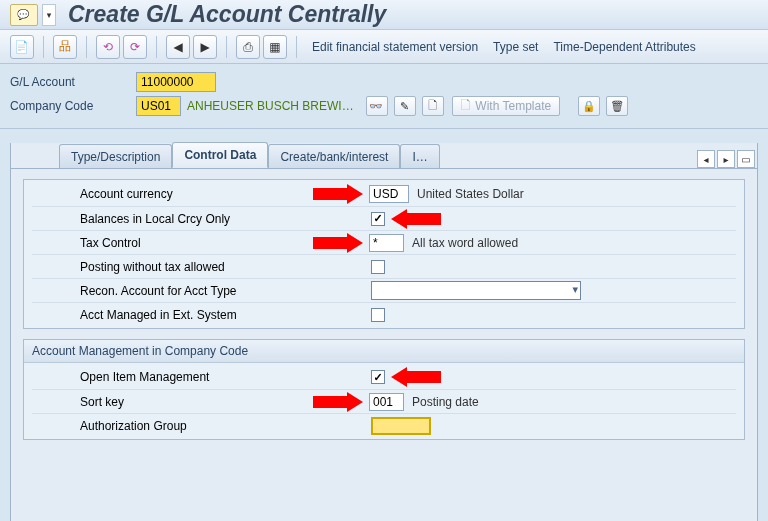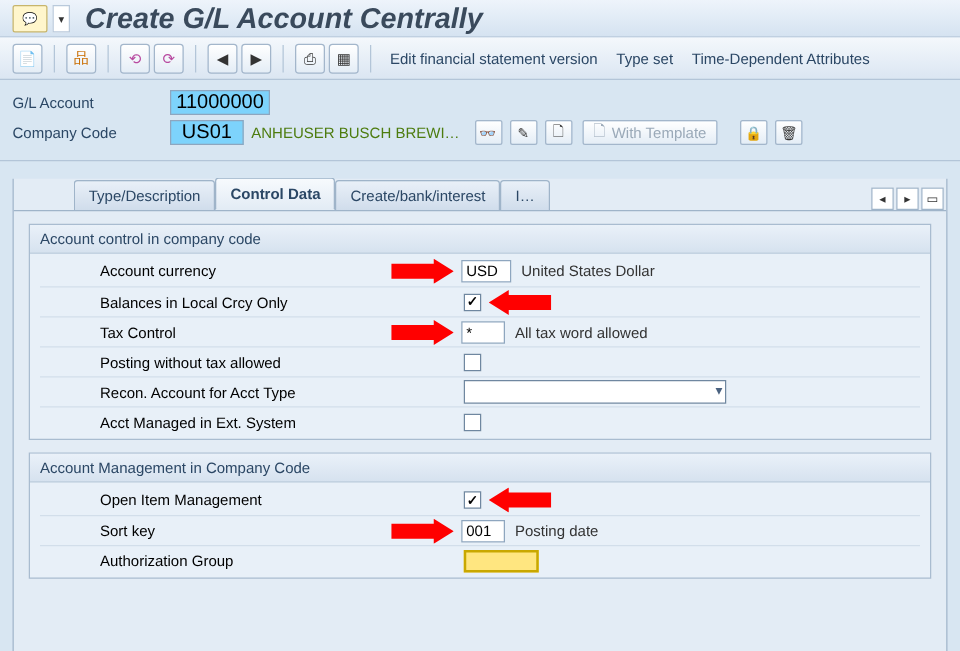--- a/index.html
+++ b/index.html
@@ -90,28 +90,28 @@
     align-items: center;
     margin-bottom: 4px;
     gap: 6px;
   }
   .hdr-label {
     width: 120px;
     color: #2b4765;
   }
   .inp {
     border: 1px solid #8ea6bf;
-    background: #7dd3fc;
+    background: #fde047;
     height: 20px;
     padding: 0 4px;
-    font-size: 16px;
+    font-size: 12px;
     font-family: inherit;
   }
   .inp-gl { width: 80px; }
-  .inp-cc { width: 59px; text-align: center; }
+  .inp-cc { width: 45px; }
   .cc-desc { color: #4d7c0f; margin-right: 6px;}
   .hdr-small-btn {
     width: 22px; height: 20px;
     border: 1px solid #a3b6cb;
     background: linear-gradient(#fff,#e4edf6);
     border-radius:2px;
     display:flex;align-items:center;justify-content:center;
     font-size:11px;
     cursor:pointer;
   }
@@ -323,21 +323,20 @@
     <div class="tab-nav">
       <div class="nav-btn">◂</div>
       <div class="nav-btn">▸</div>
       <div class="nav-btn">▭</div>
     </div>
   </div>
 
   <div class="tab-body">
 
     <div class="group">
-      <div class="group-title">Account control in company code</div>
       <div class="group-body">
         <div class="frow">
           <div class="flab">Account currency</div>
           <span class="arrow">
               <svg width="50" height="20">
                 <polygon points="0,4 34,4 34,0 50,10 34,20 34,16 0,16" fill="#ff0000"></polygon>
               </svg>
             </span>
           <input class="finp w40" value="USD" style="">
           <div>United States Dollar</div>

